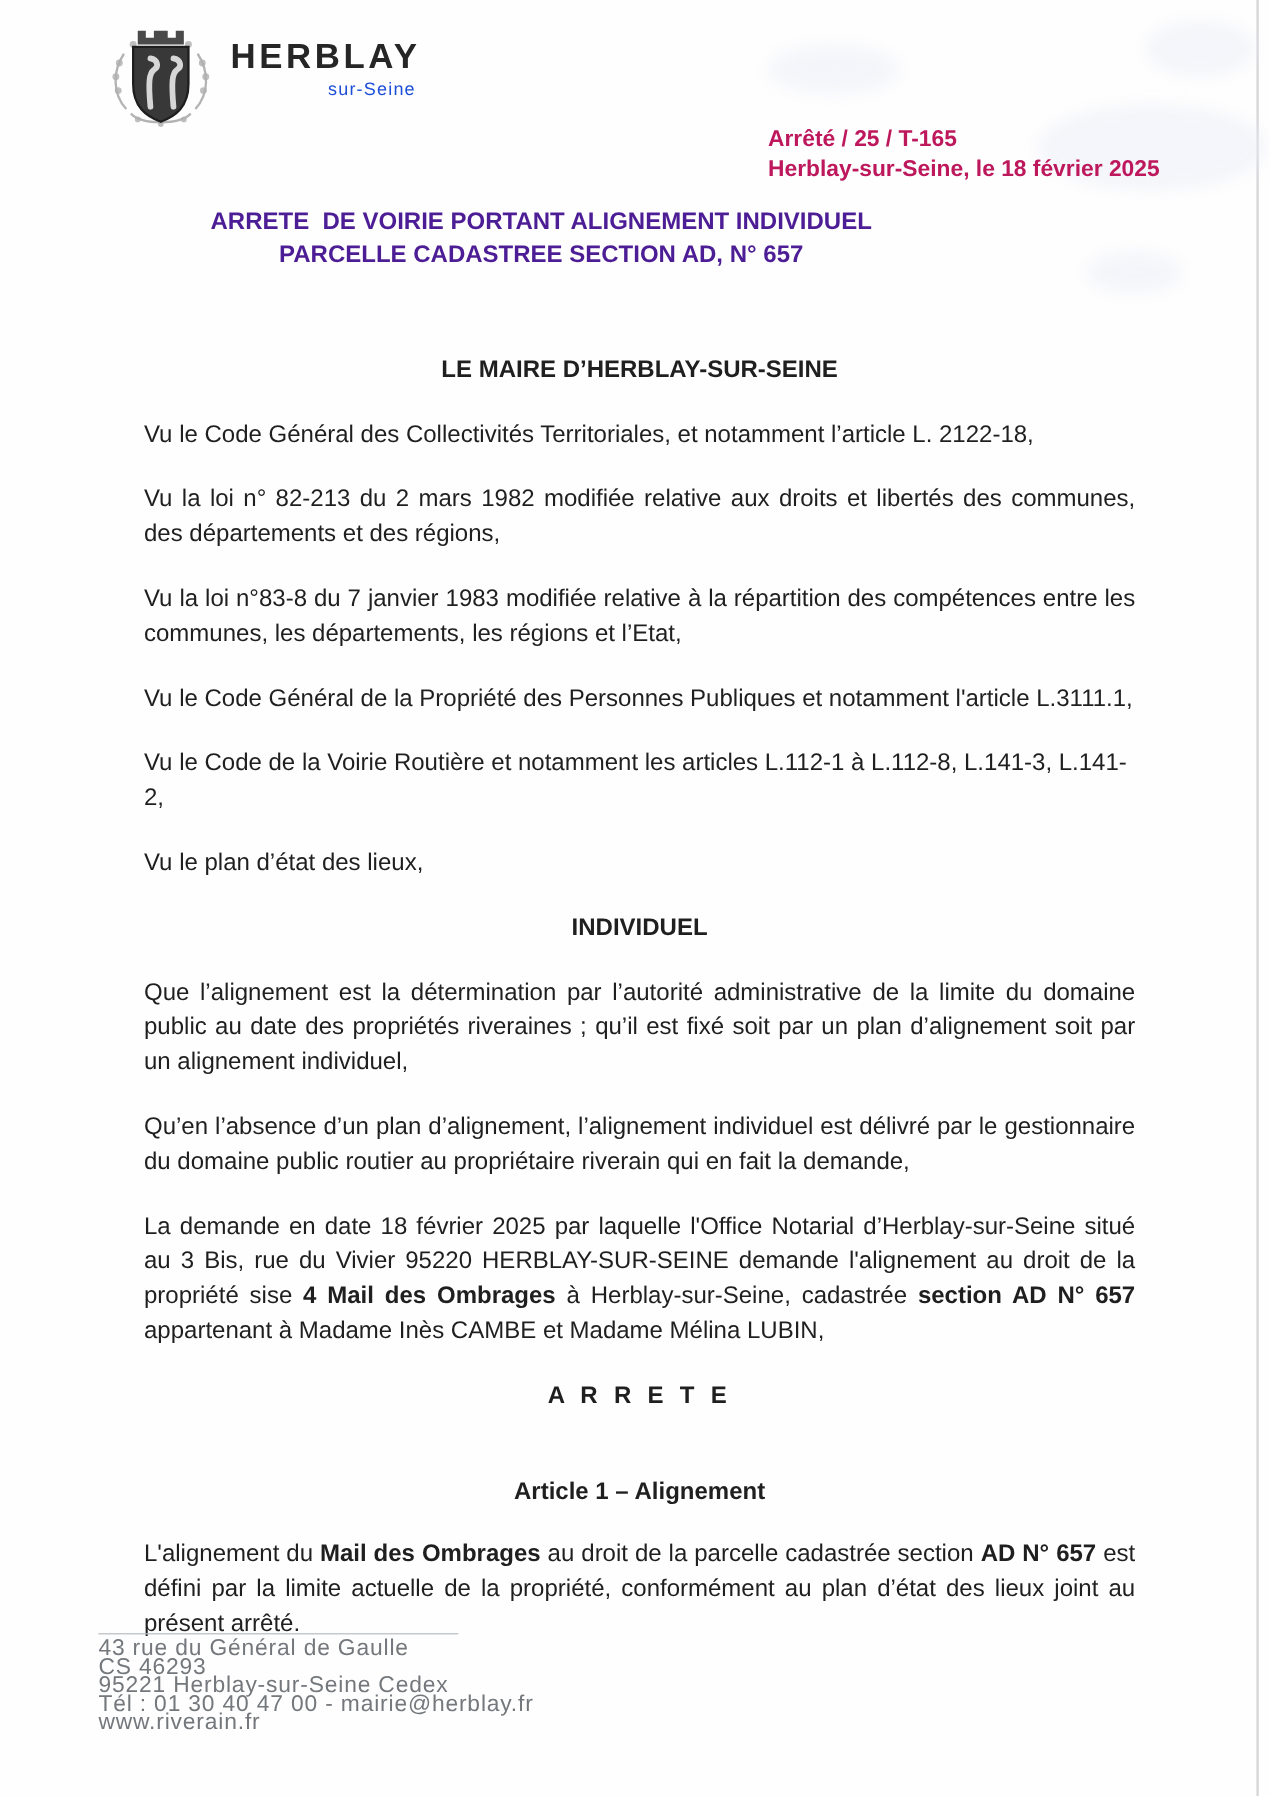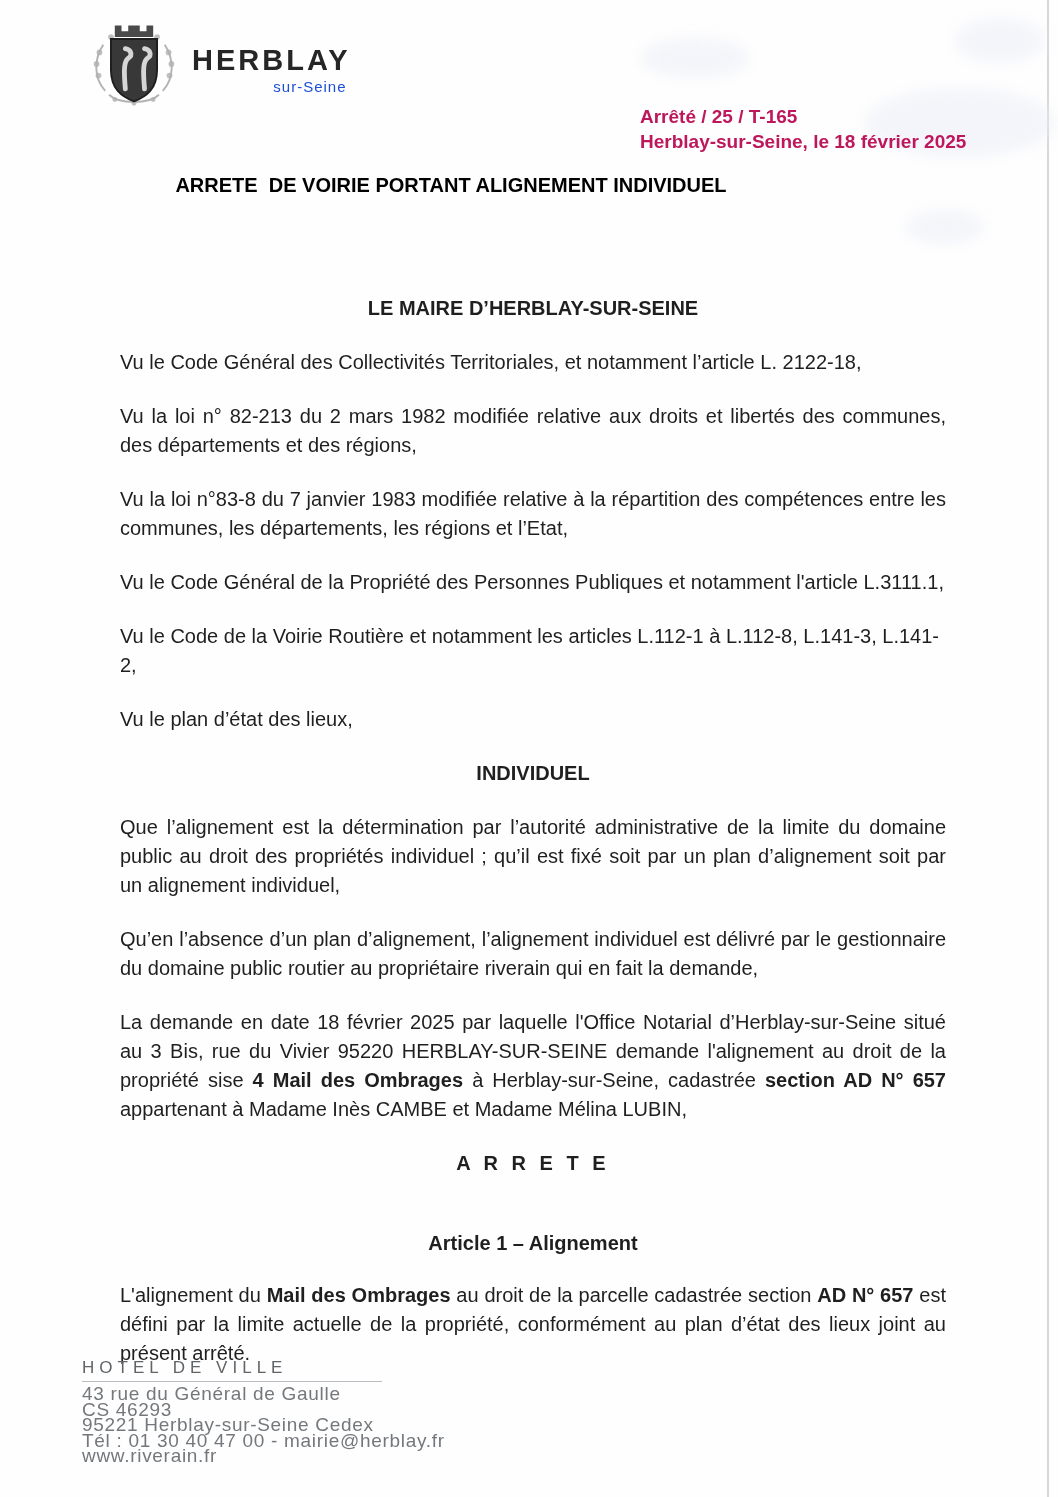--- a/index.html
+++ b/index.html
@@ -33,21 +33,21 @@
   .b4 { left: 905px; top: 210px; width: 80px;  height: 34px; }
 
   
   .logo-wrap {
     position: absolute;
     left: 84px; top: 16px;
     display: flex;
     align-items: flex-start;
   }
   .crest { width: 100px; height: 96px; }
-  .wordmark { margin-left: 8px; margin-top: 28px; }
+  .wordmark { margin-left: 8px; margin-top: 16px; }
   .wm-title {
     font-size: 29px;
     font-weight: 600;
     letter-spacing: 3px;
     color: #262626;
   }
   .wm-sub {
     font-size: 15px;
     color: #1d4ed8;
     letter-spacing: 1px;
@@ -68,21 +68,21 @@
 
   
   .doc-title {
     position: absolute;
     left: 0; top: 172px;
     width: 902px;
     text-align: center;
     font-weight: bold;
     font-size: 20px;
     line-height: 27px;
-    color: #000000;
+    color: #4c1d95;
   }
   .pre { white-space: pre; }
 
   
   .body {
     position: absolute;
     left: 120px; top: 294px;
     width: 826px;
     font-size: 20px;
     line-height: 29px;
@@ -165,41 +165,41 @@
     </div>
   </div>
 
   <div class="meta">
     <div>Arrêté / 25 / T-165</div>
     <div>Herblay-sur-Seine, le 18 février 2025</div>
   </div>
 
   <div class="doc-title">
     <div class="pre">ARRETE  DE VOIRIE PORTANT ALIGNEMENT INDIVIDUEL</div>
+    <div>PARCELLE CADASTREE SECTION AD, N° 657</div>
   </div>
 
   <div class="body">
     <p class="bold">LE MAIRE D’HERBLAY-SUR-SEINE</p>
     <p>Vu le Code Général des Collectivités Territoriales, et notamment l’article L. 2122-18,</p>
     <p class="just">Vu la loi n° 82-213 du 2 mars 1982 modifiée relative aux droits et libertés des communes, des départements et des régions,</p>
     <p class="just">Vu la loi n°83-8 du 7 janvier 1983 modifiée relative à la répartition des compétences entre les communes, les départements, les régions et l’Etat,</p>
     <p>Vu le Code Général de la Propriété des Personnes Publiques et notamment l'article L.3111.1,</p>
     <p>Vu le Code de la Voirie Routière et notamment les articles L.112-1 à L.112-8, L.141-3, L.141-2,</p>
     <p>Vu le plan d’état des lieux,</p>
     <p class="bold">INDIVIDUEL</p>
-    <p class="just">Que l’alignement est la détermination par l’autorité administrative de la limite du domaine public au droit des propriétés individuel ; qu’il est fixé soit par un plan d’alignement soit par un alignement individuel,</p>
+    <p class="just">Que l’alignement est la détermination par l’autorité administrative de la limite du domaine public au date des propriétés riveraines ; qu’il est fixé soit par un plan d’alignement soit par un alignement individuel,</p>
     <p class="just">Qu’en l’absence d’un plan d’alignement, l’alignement individuel est délivré par le gestionnaire du domaine public routier au propriétaire riverain qui en fait la demande,</p>
     <p class="just"><span>La demande en date 18 février 2025 par laquelle l'Office Notarial d’Herblay-sur-Seine situé au 3 Bis, rue du Vivier 95220 HERBLAY-SUR-SEINE demande l'alignement au droit de la propriété sise </span><span class="bold">4 Mail des Ombrages</span><span> à Herblay-sur-Seine, cadastrée </span><span class="bold">section AD N° 657</span><span> appartenant à Madame Inès CAMBE et Madame Mélina LUBIN,</span></p>
     <p class="bold arrete">A R R E T E</p>
     <p class="bold art-head">Article 1 – Alignement</p>
     <p class="just"><span>L'alignement du </span><span class="bold">Mail des Ombrages</span><span> au droit de la parcelle cadastrée section </span><span class="bold">AD N° 657</span><span> est défini par la limite actuelle de la propriété, conformément au plan d’état des lieux joint au présent arrêté.</span></p>
   </div>
 
   <div class="footer">
-    <div class="f-title">HOTEL DE VILLE</div>
     <div class="f-rule"></div>
     <div class="f-line">43 rue du Général de Gaulle</div>
     <div class="f-line">CS 46293</div>
     <div class="f-line">95221 Herblay-sur-Seine Cedex</div>
     <div class="f-line">Tél : 01 30 40 47 00 - mairie@herblay.fr</div>
     <div class="f-line">www.riverain.fr</div>
   </div>
 
 </div>
 

